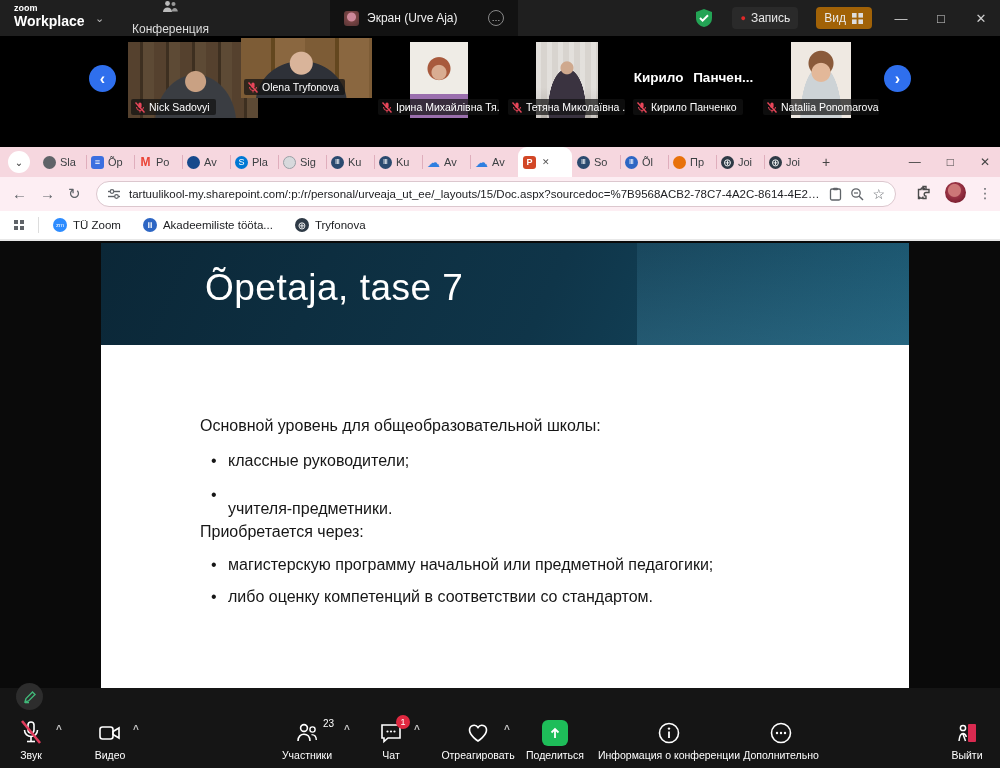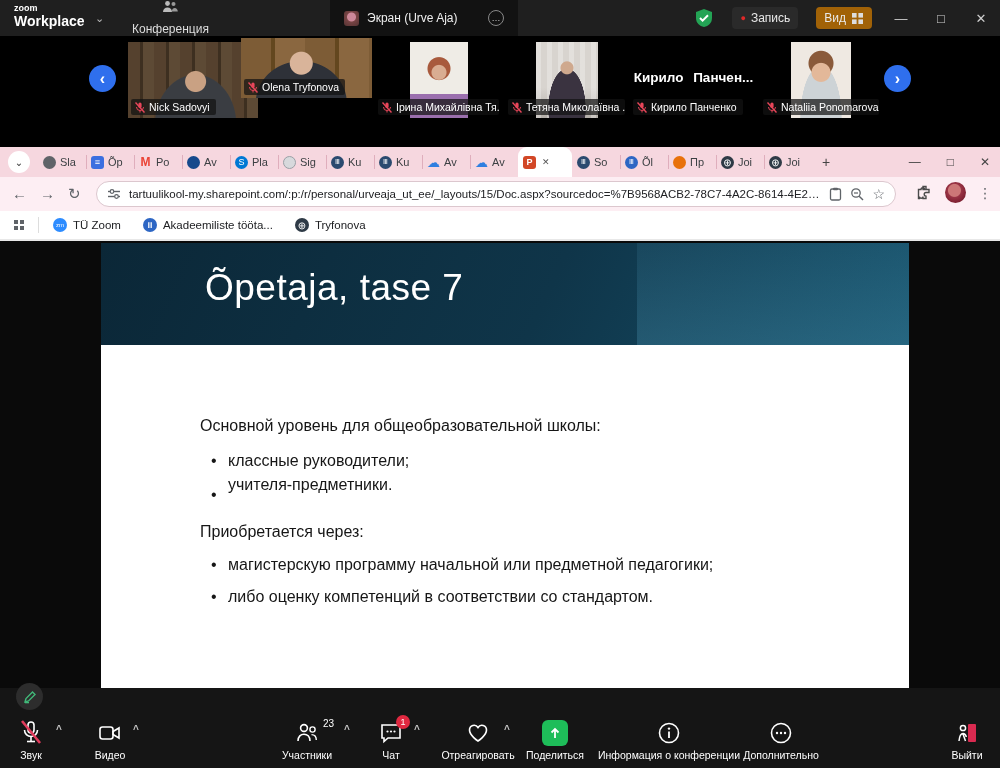--- a/index.html
+++ b/index.html
@@ -403,21 +403,21 @@
 
   <div id="content">
     <div id="slide">
       <div id="band"></div>
       <div id="slidetitle">Õpetaja, tase 7</div>
       <div id="slidebody">
         <div class="line" style="left:99px; top:72px;">Основной уровень для общеобразовательной школы:</div>
         <span class="bdot" style="left:110px; top:107px;">•</span>
         <div class="line" style="left:127px; top:107px;">классные руководители;</div>
         <span class="bdot" style="left:110px; top:141px;">•</span>
-        <div class="line" style="left:127px; top:131px;">учителя-предметники.</div>
+        <div class="line" style="left:127px; top:155px;">учителя-предметники.</div>
         <div class="line" style="left:99px; top:178px;">Приобретается через:</div>
         <span class="bdot" style="left:110px; top:211px;">•</span>
         <div class="line" style="left:127px; top:211px;">магистерскую программу начальной или предметной педагогики;</div>
         <span class="bdot" style="left:110px; top:243px;">•</span>
         <div class="line" style="left:127px; top:243px;">либо оценку компетенций в соответствии со стандартом.</div>
       </div>
     </div>
     <div id="pencil">
       <svg width="14" height="14" viewBox="0 0 14 14">
           <path d="M2 12l1-3.5 6.5-6.5 2.5 2.5L5.5 11z" fill="none" stroke="#41b979" stroke-width="1.4"></path>

